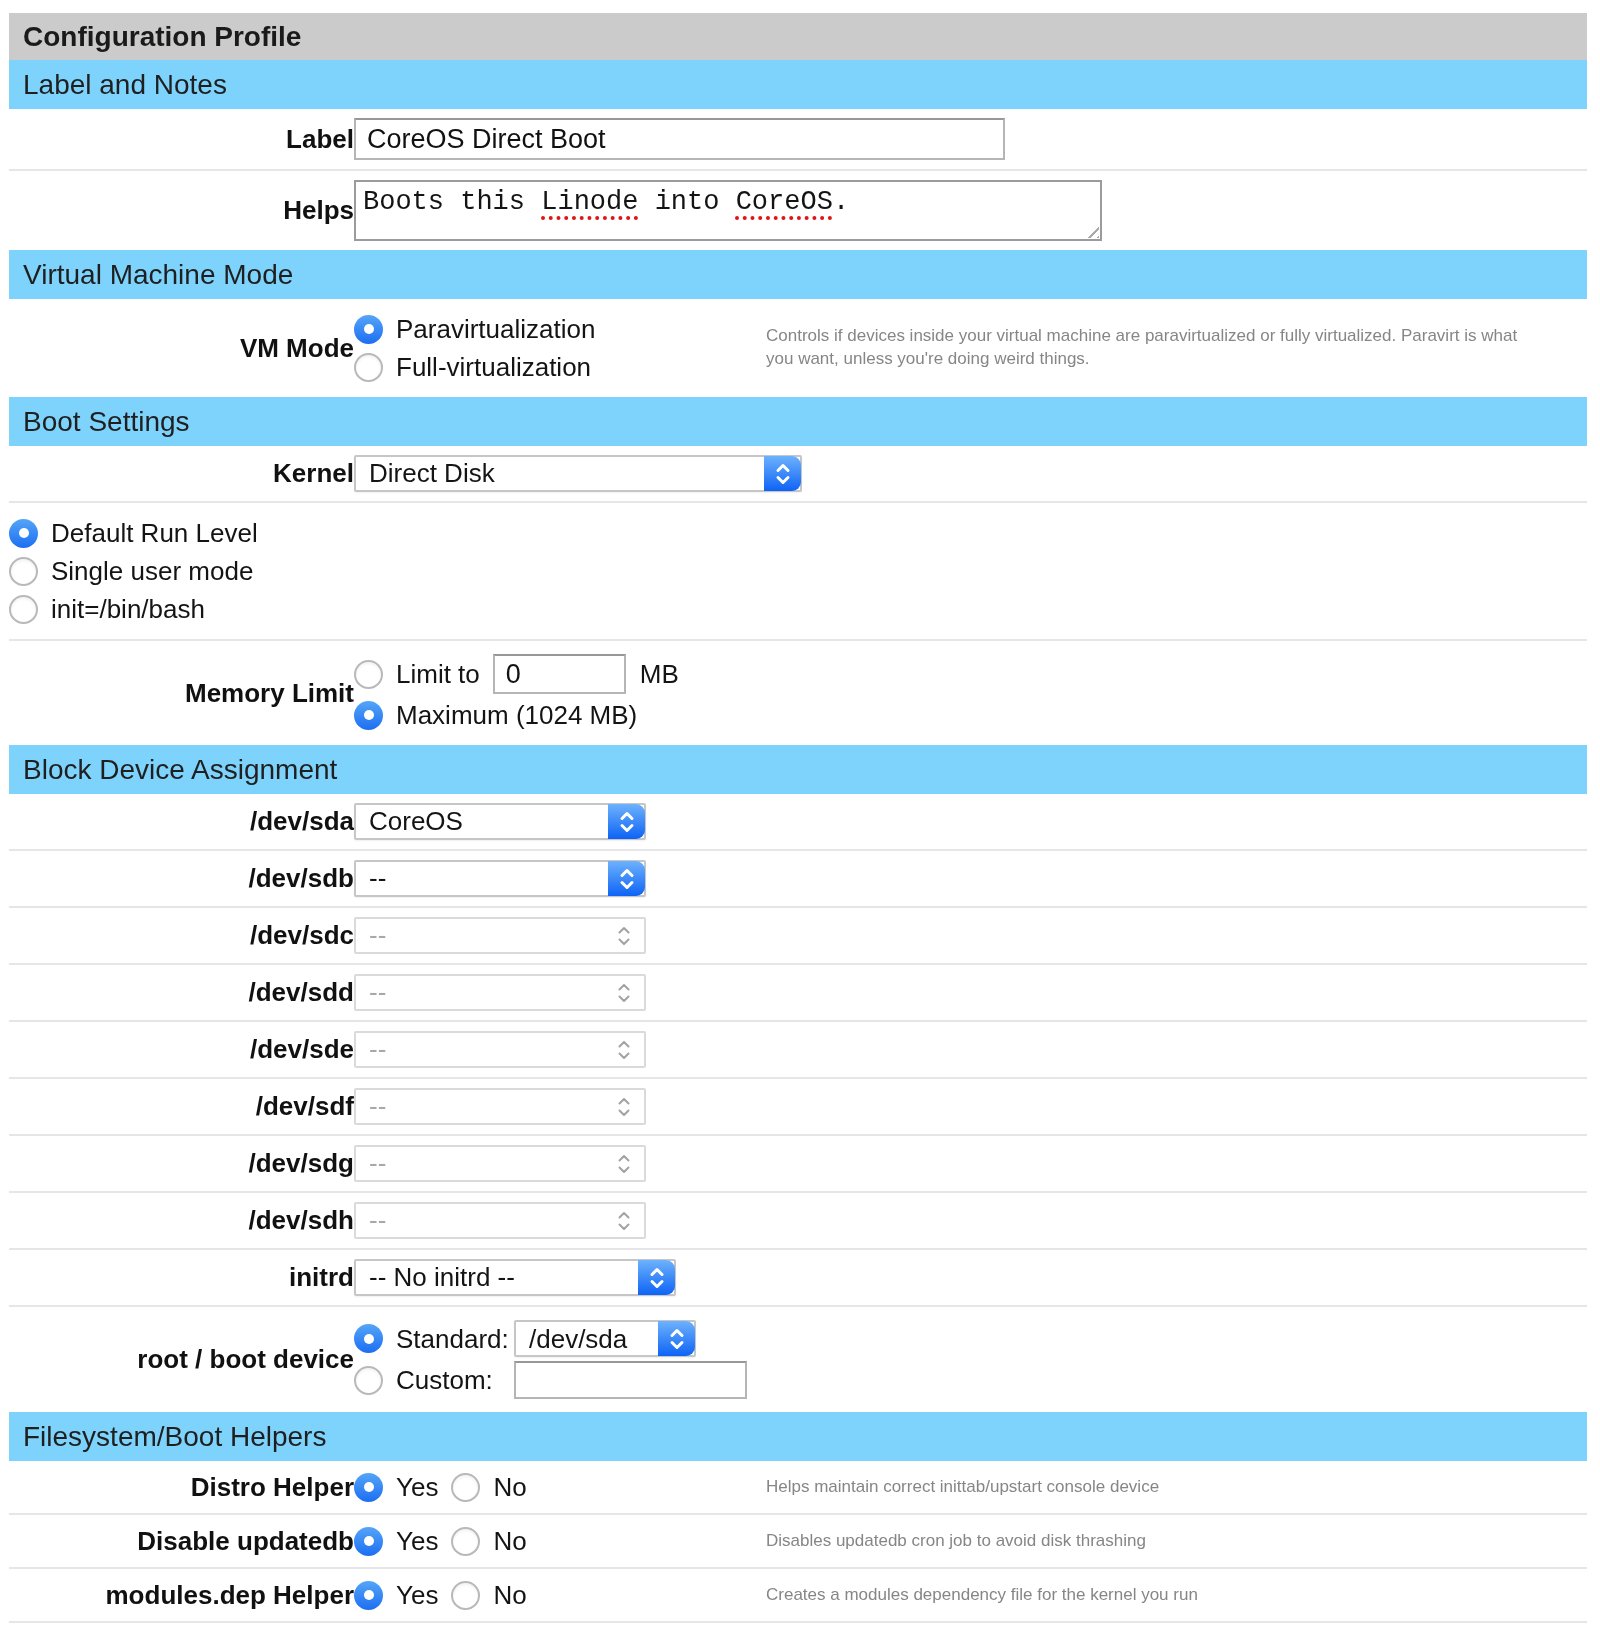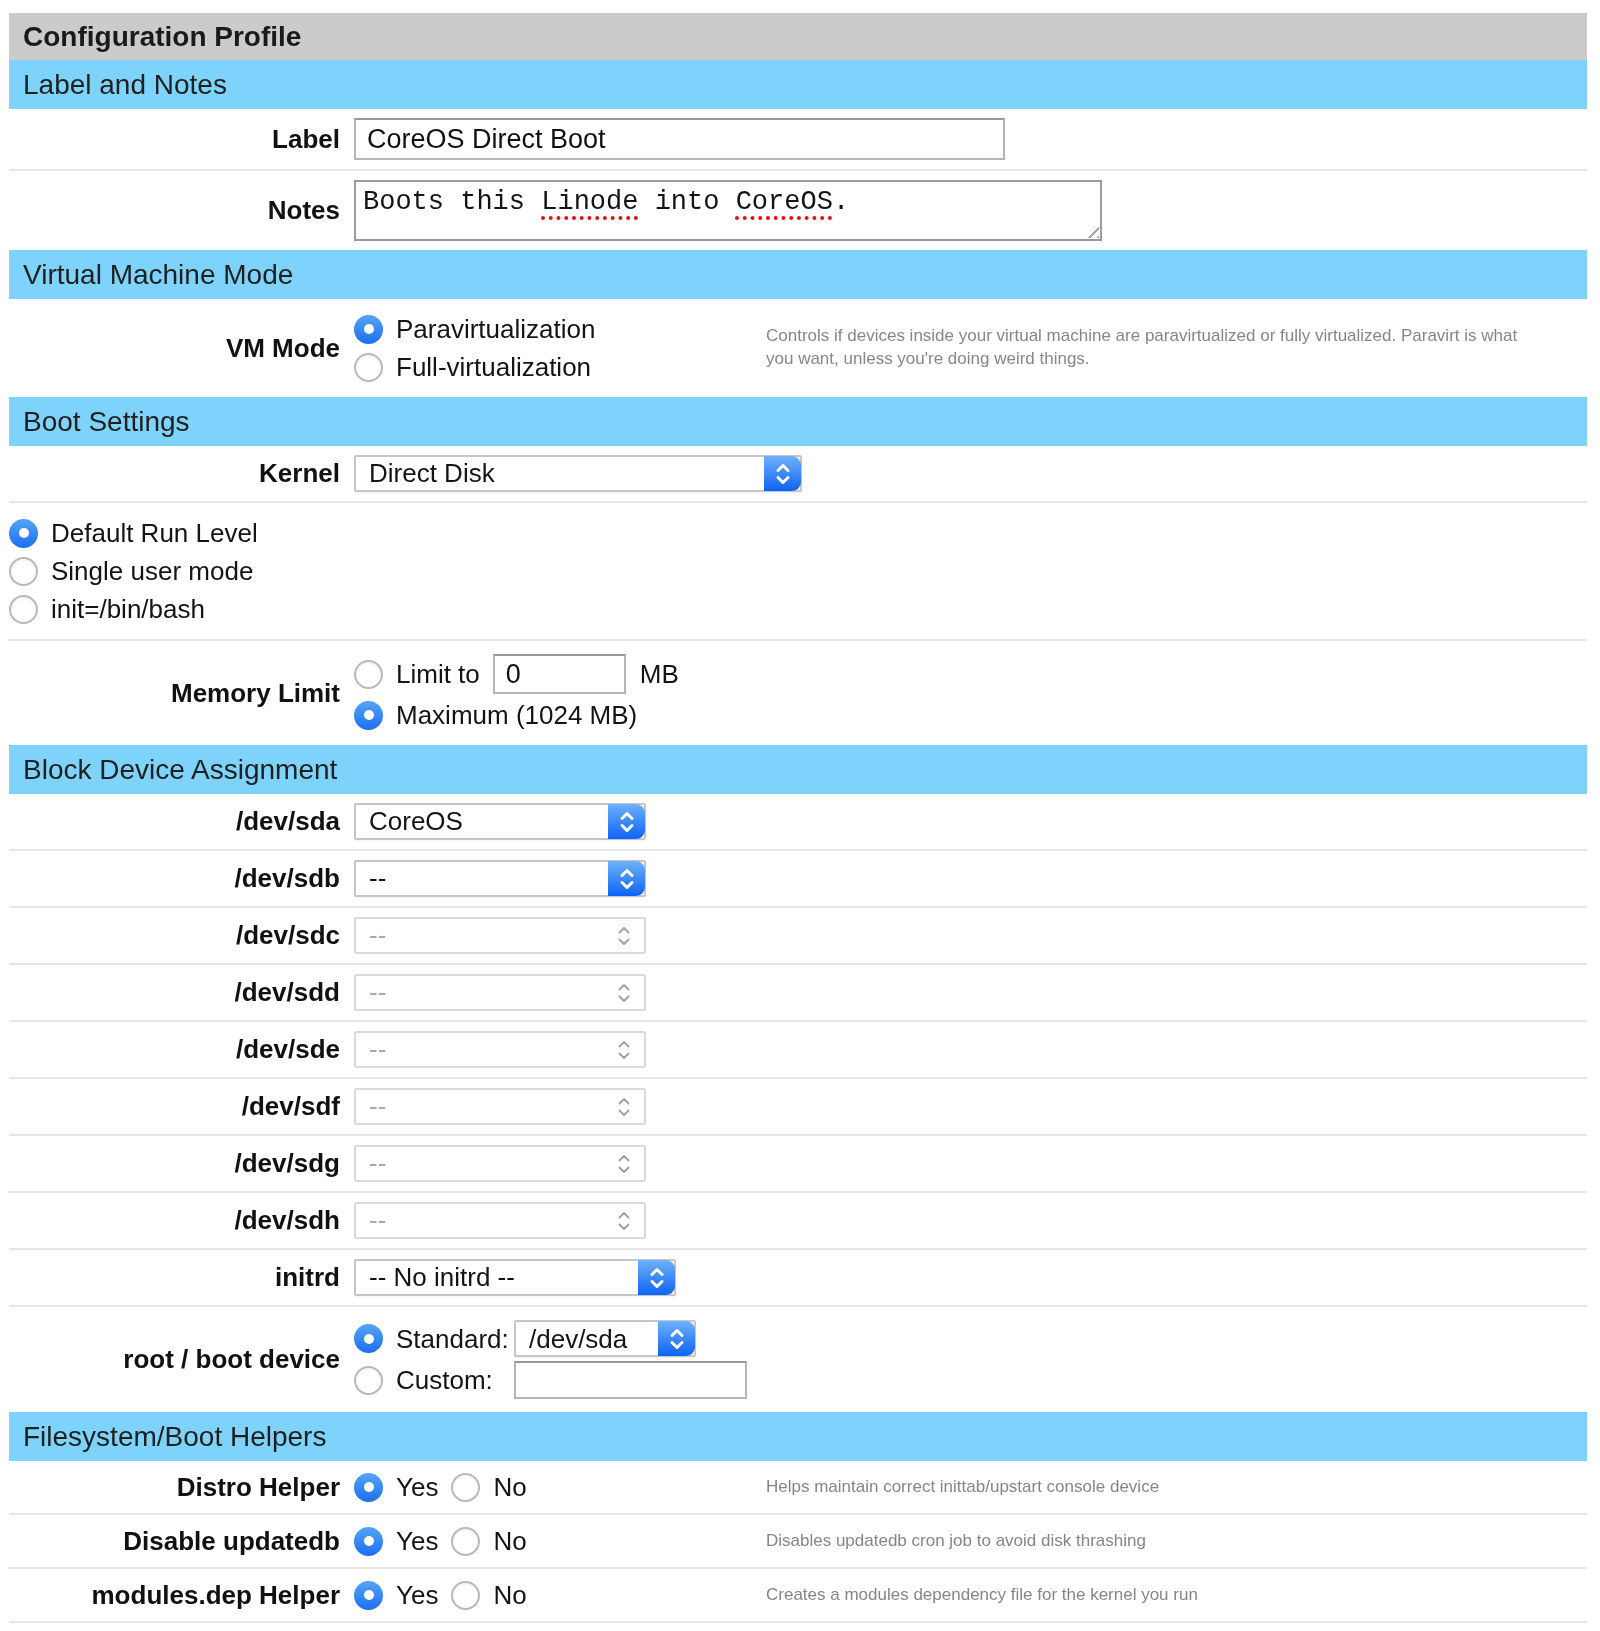--- a/index.html
+++ b/index.html
@@ -25,21 +25,20 @@
     font-size: 28px;
     color: #1f1f1f;
   }
 
   .rows .row + .row { border-top: 2px solid #e6e6e6; }
   .rows.with-bottom .row:last-child { border-bottom: 2px solid #e6e6e6; }
 
   .row { display: flex; align-items: center; padding: 9px 0; }
   .row .lbl {
     width: 345px; flex-shrink: 0;
-    padding-right: 14px;
     text-align: right;
     font-weight: bold;
     color: #111;
   }
   .row .ctrl { width: 412px; flex-shrink: 0; }
   .row .ctrl.auto { width: auto; }
   .row .help {
     color: #868686;
     font-size: 17px;
     line-height: 1.35;
@@ -144,21 +143,21 @@
 
   <div class="secbar">Label and Notes</div>
   <div class="rows">
     <div class="row">
       <div class="lbl">Label</div>
       <div class="ctrl auto">
         <input class="text-input" style="width: 651px;" type="text" value="CoreOS Direct Boot">
       </div>
     </div>
     <div class="row">
-      <div class="lbl">Notes</div>
+      <div class="lbl">Helps</div>
       <div class="ctrl auto">
         <div class="notes-box"><span>Boots this </span><span class="misspell">Linode</span><span> into </span><span class="misspell">CoreOS</span><span>.</span><span class="grip"></span></div>
       </div>
     </div>
   </div>
 
   <div class="secbar">Virtual Machine Mode</div>
   <div class="rows">
     <div class="row">
       <div class="lbl">VM Mode</div>

